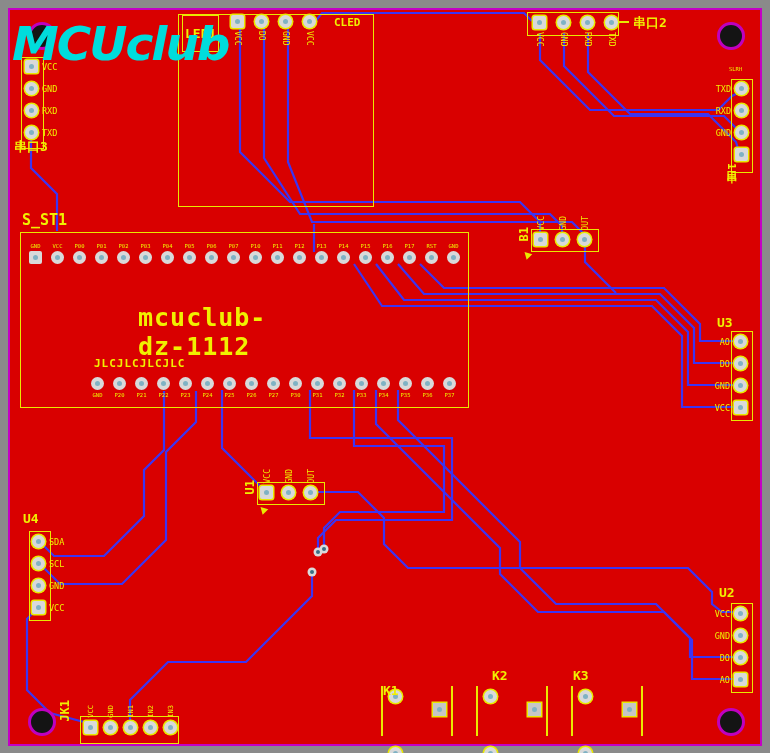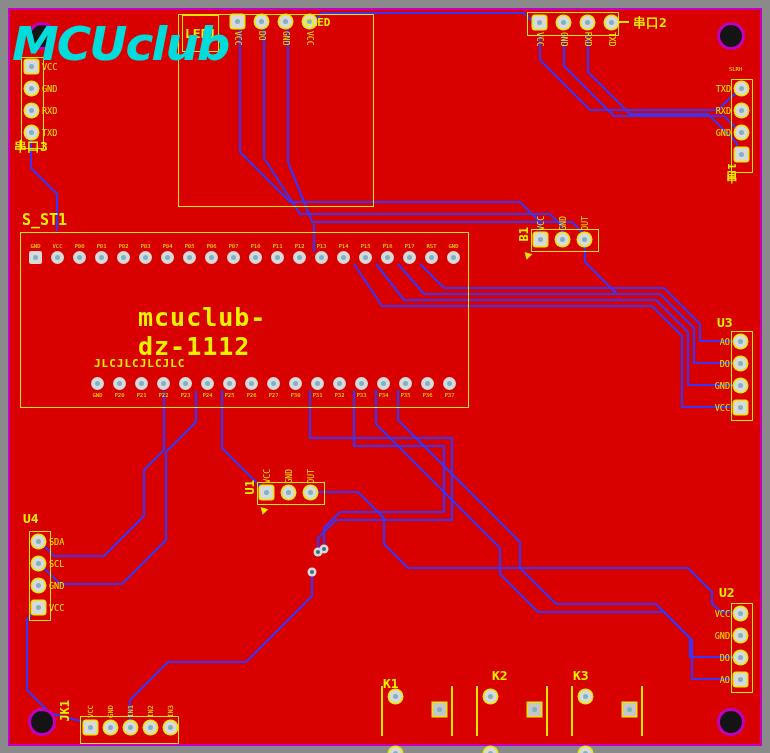--- a/index.html
+++ b/index.html
@@ -136,21 +136,21 @@
       </div>
         <div class="pin-cell">
         <div class="pad"></div>
         <span class="pld">GND</span>
       </div>
         <div class="pin-cell">
         <div class="pad"></div>
         <span class="pld">VCC</span>
       </div>
       </div>
-    <div class="ref" style="left:126px;top:2px;font-size:11px">CLED</div>
+    <div class="ref" style="left:156px;top:2px;font-size:11px">CLED</div>
   </div>
 
   <div class="comp" style="left:527px;top:12px">
     <div class="silkbox" style="left:0;top:0;width:90px;height:22px"></div>
     <div class="row sq-first yring" style="left:6px;top:4px;gap:11px">
         <div class="pin-cell">
         <div class="pad"></div>
         <span class="pld">VCC</span>
       </div>
         <div class="pin-cell">
@@ -456,21 +456,21 @@
       </div>
         <div class="pin-cell">
         <div class="pad"></div>
         <span class="pll">AO</span>
       </div>
       </div>
     <div class="ref" style="left:-12px;top:-18px">U2</div>
   </div>
 
   <div class="comp" style="left:381px;top:668px">
-    <div class="ref" style="left:2px;top:8px">K1</div>
+    <div class="ref" style="left:2px;top:15px">K1</div>
     <div class="ksilk" style="left:0;top:18px"></div>
     <div class="ksilk" style="left:70px;top:18px"></div>
     <div class="pad yr" style="left:8px;top:22px"></div>
     <div class="pad sqk" style="left:52px;top:22px"></div>
     <div class="pad yr" style="left:8px;top:53px"></div>
 
   </div>
 
   <div class="comp" style="left:476px;top:668px">
     <div class="ref" style="left:16px;top:0">K2</div>

